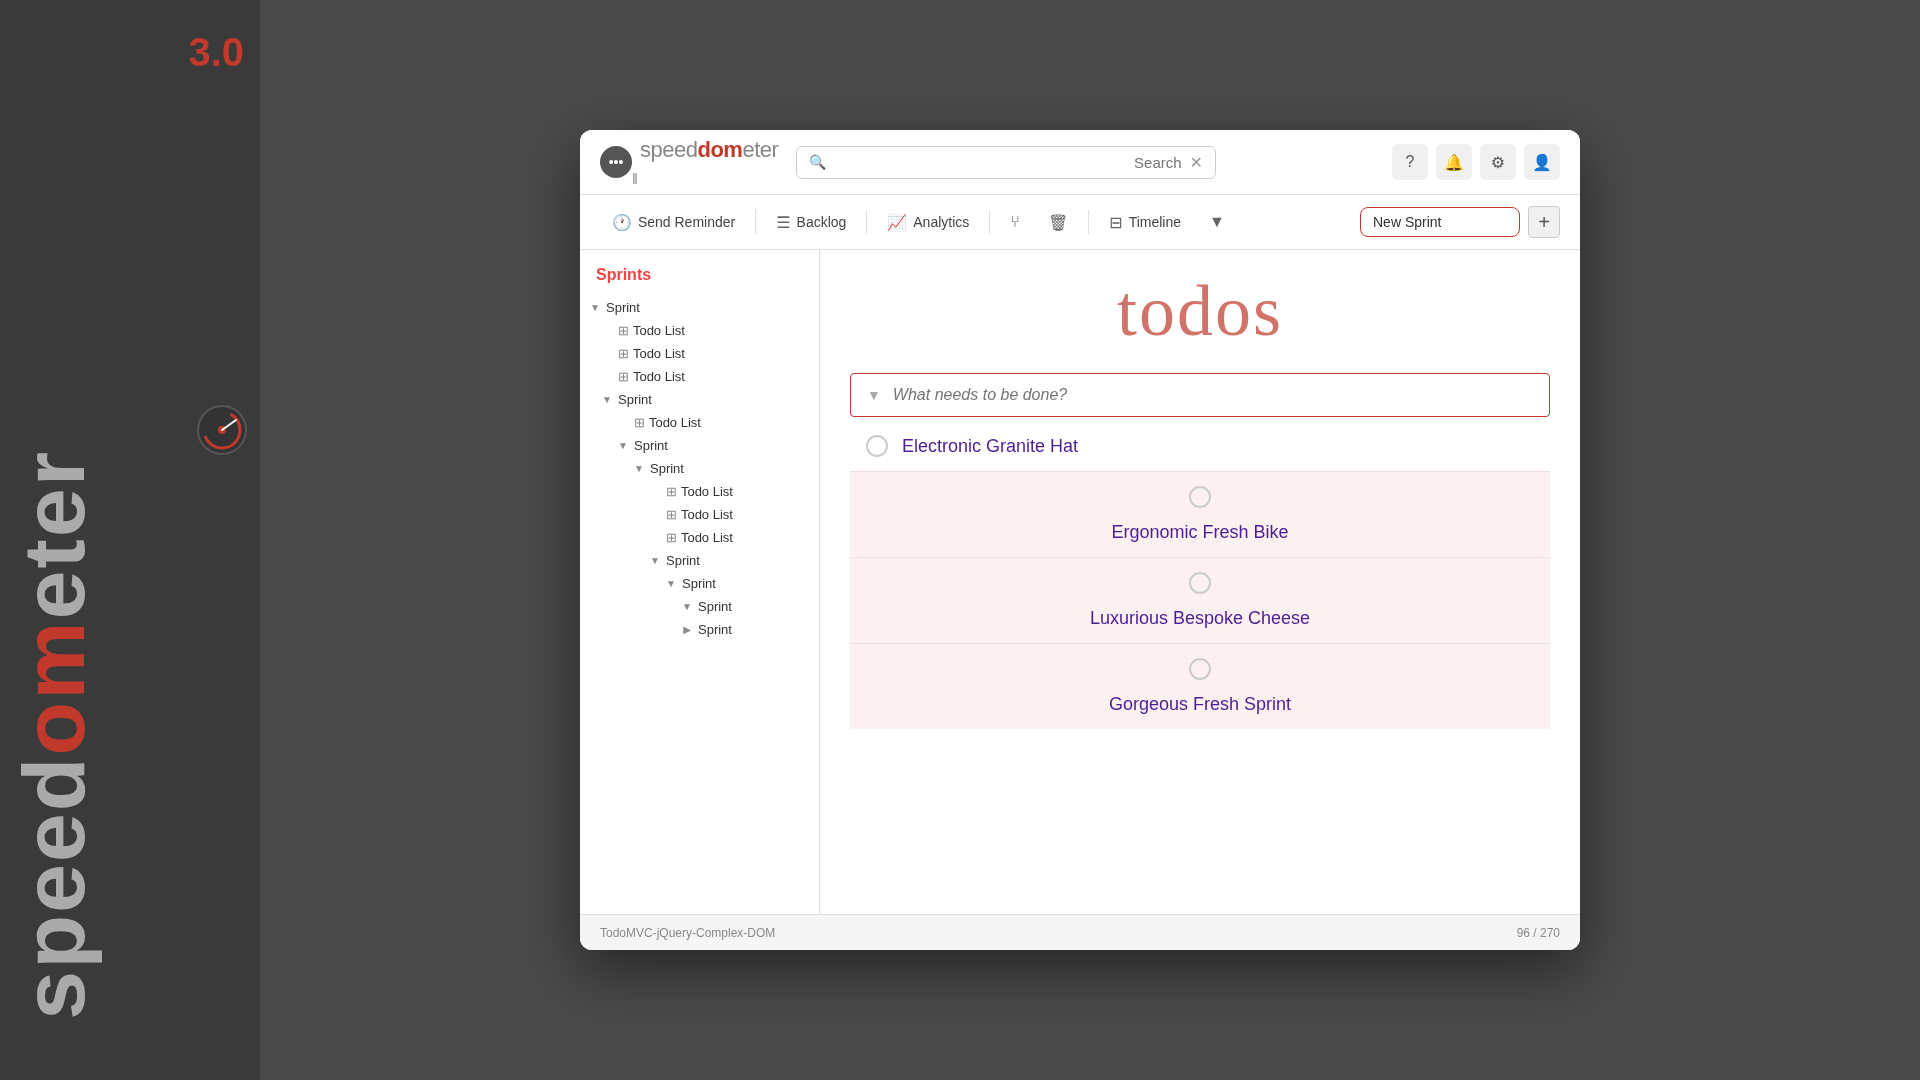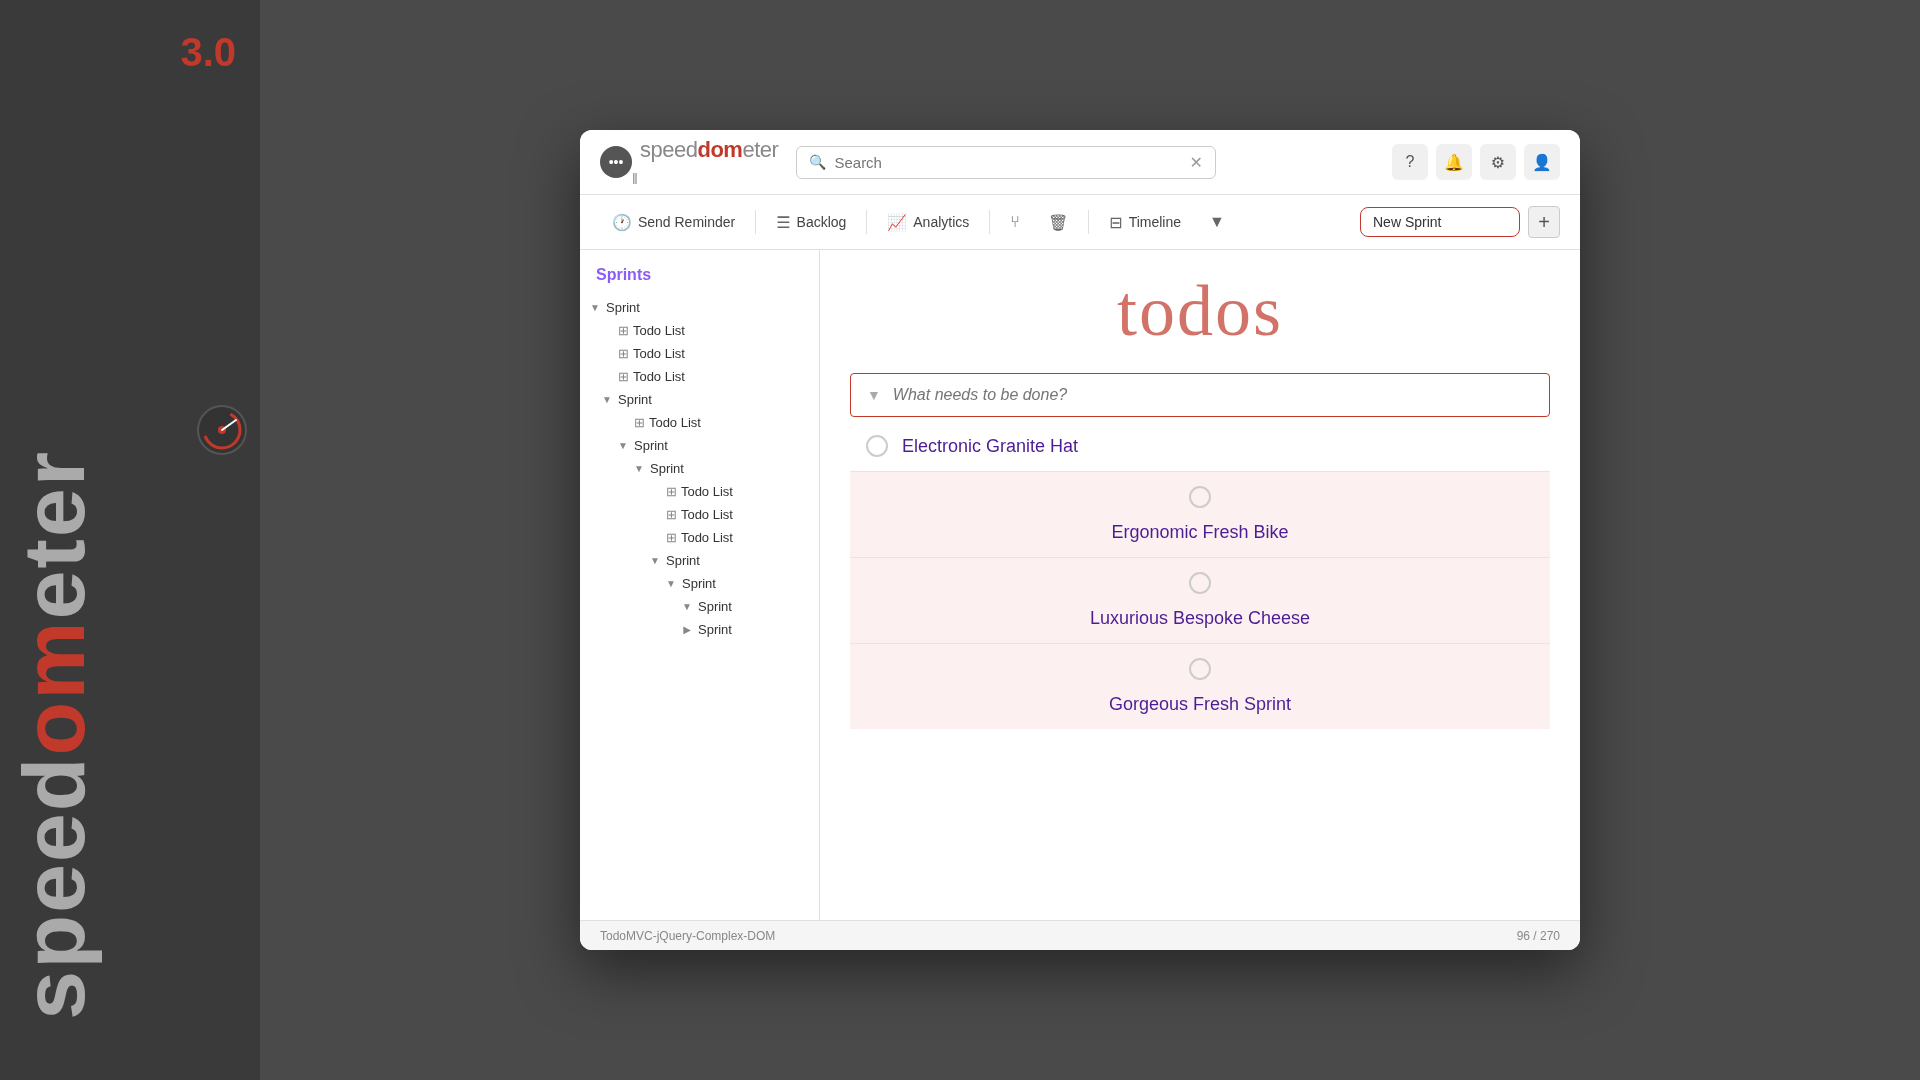--- a/index.html
+++ b/index.html
@@ -95,20 +95,21 @@
       gap: 8px;
       background: #fff;
     }
 
     .search-bar input {
       border: none;
       outline: none;
       flex: 1;
       font-size: 15px;
       color: #1d4ed8;
+      text-align: right;
     }
 
     .search-icon-svg { color: #888; font-size: 14px; }
 
     .header-icons {
       display: flex;
       align-items: center;
       gap: 8px;
       margin-left: auto;
     }
@@ -197,21 +198,21 @@
       width: 240px;
       border-right: 1px solid #e0e0e0;
       background: #fff;
       overflow-y: auto;
       padding: 16px 0;
     }
 
     .sidebar-title {
       font-size: 16px;
       font-weight: 700;
-      color: #8b5cf6;
+      color: #ef4444;
       padding: 0 16px 12px;
     }
 
     .tree-item {
       display: flex;
       align-items: center;
       gap: 4px;
       padding: 4px 8px;
       cursor: pointer;
       font-size: 13px;
@@ -304,40 +305,40 @@
       border: 2px solid #ccc;
       flex-shrink: 0;
       cursor: pointer;
       background: transparent;
     }
 
     .todo-text { flex: 1; }
 
     
     .status-bar {
-      height: 30px;
+      height: 36px;
       background: #f5f5f5;
       border-top: 1px solid #e0e0e0;
       display: flex;
       align-items: center;
       justify-content: space-between;
       padding: 0 20px;
       font-size: 12px;
       color: #888;
     }
   </style>
 </head>
 <body>
 
 <div class="speedometer-bg">
   <div style="position:absolute; left:0; top:0; width:260px; height:1080px; background:#3a3a3a;"></div>
   <div style="position:absolute; writing-mode: vertical-rl; transform: rotate(180deg); font-size:88px; font-weight:900; color:#777; bottom:60px; left:10px; letter-spacing:2px; line-height:1;">
     <span style="color:#aaa;">sp</span><span style="color:#aaa;">ee</span><span style="color:#aaa;">d</span><span style="color:#c0392b; font-weight:900;">om</span><span style="color:#aaa;">eter</span>
   </div>
-  <div style="position:absolute; top:30px; right:24px; font-size:40px; font-weight:900; color:#c0392b;">3.0</div>
+  <div style="position:absolute; top:30px; right:16px; font-size:40px; font-weight:900; color:#c0392b;">3.0</div>
   <div style="position:absolute; top:26px; right:70px; font-size:40px; font-weight:900; color:#aaa;"></div>
 
   <svg style="position:absolute; right:8px; top:400px;" width="60" height="60" viewBox="0 0 60 60">
     <circle cx="30" cy="30" r="24" fill="#333" stroke="#555" stroke-width="2"></circle>
     <circle cx="30" cy="30" r="18" fill="none" stroke="#c0392b" stroke-width="3" stroke-dasharray="70 43" stroke-dashoffset="20"></circle>
     <circle cx="30" cy="30" r="4" fill="#c0392b"></circle>
     <line x1="30" y1="30" x2="44" y2="20" stroke="#fff" stroke-width="2" stroke-linecap="round"></line>
   </svg>
 </div>
 

